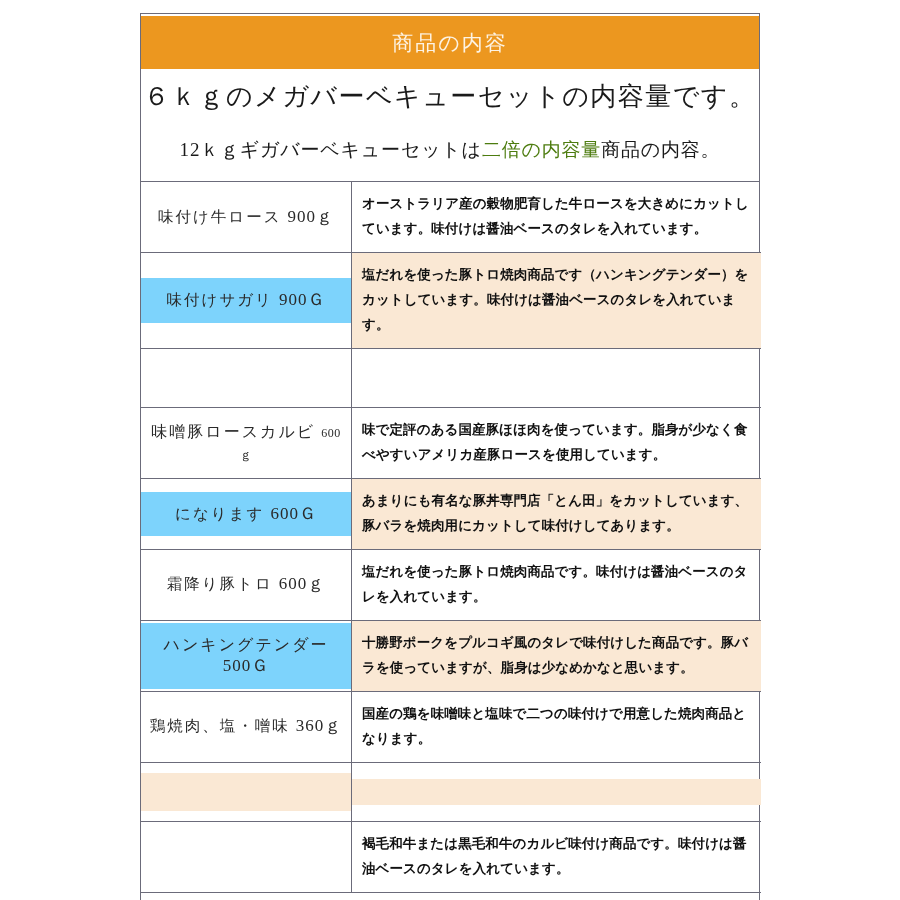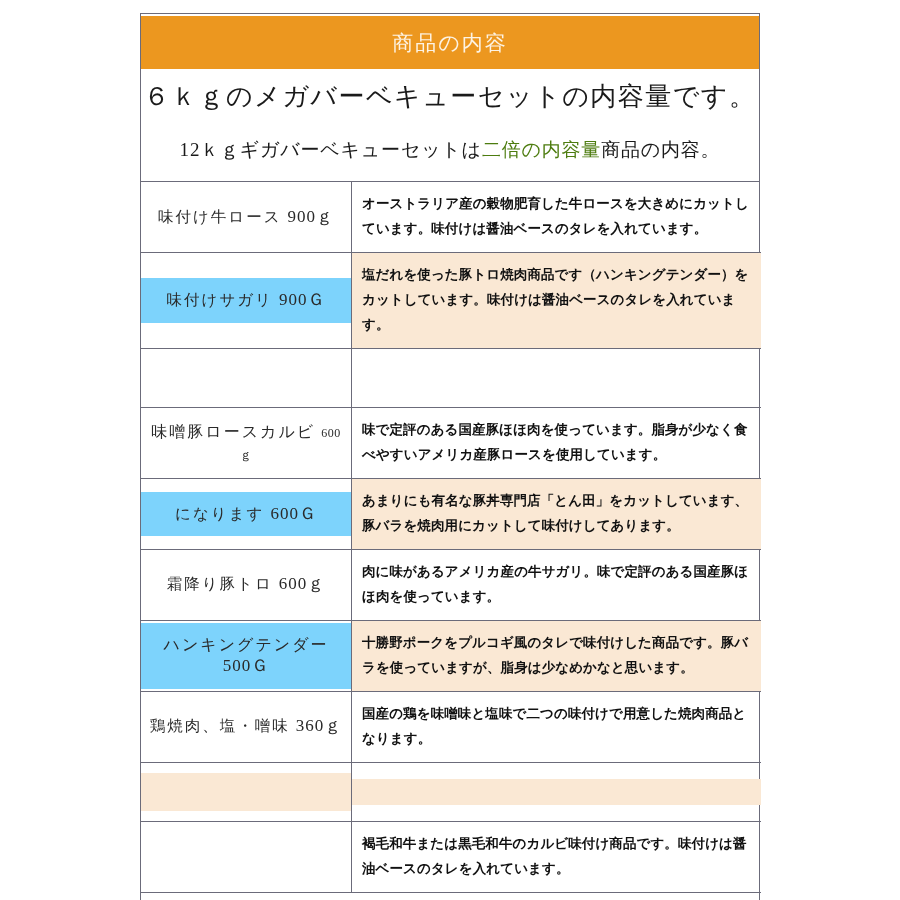--- a/index.html
+++ b/index.html
@@ -141,21 +141,21 @@
           </td>
           <td class="c-desc">
             <span class="ds-inner">あまりにも有名な豚丼専門店「とん田」をカットしています、豚バラを焼肉用にカットして味付けしてあります。</span>
           </td>
         </tr>
         <tr>
           <td class="c-name">
             <span class="nm-inner"><span class="fs-lg">霜降り豚トロ</span> <span class="xs">600ｇ</span></span>
           </td>
           <td class="c-desc">
-            <span class="ds-inner">肉に味があるアメリカ産の牛サガリ。味で定評のある国産豚ほほ肉を使っています。</span>
+            <span class="ds-inner">塩だれを使った豚トロ焼肉商品です。味付けは醤油ベースのタレを入れています。</span>
           </td>
         </tr>
         <tr class="hl">
           <td class="c-name">
             <span class="nm-inner"><span class="fs-md">ハンキングテンダー</span> <span class="xs">500Ｇ</span></span>
           </td>
           <td class="c-desc">
             <span class="ds-inner">十勝野ポークをプルコギ風のタレで味付けした商品です。豚バラを使っていますが、脂身は少なめかなと思います。</span>
           </td>
         </tr>

